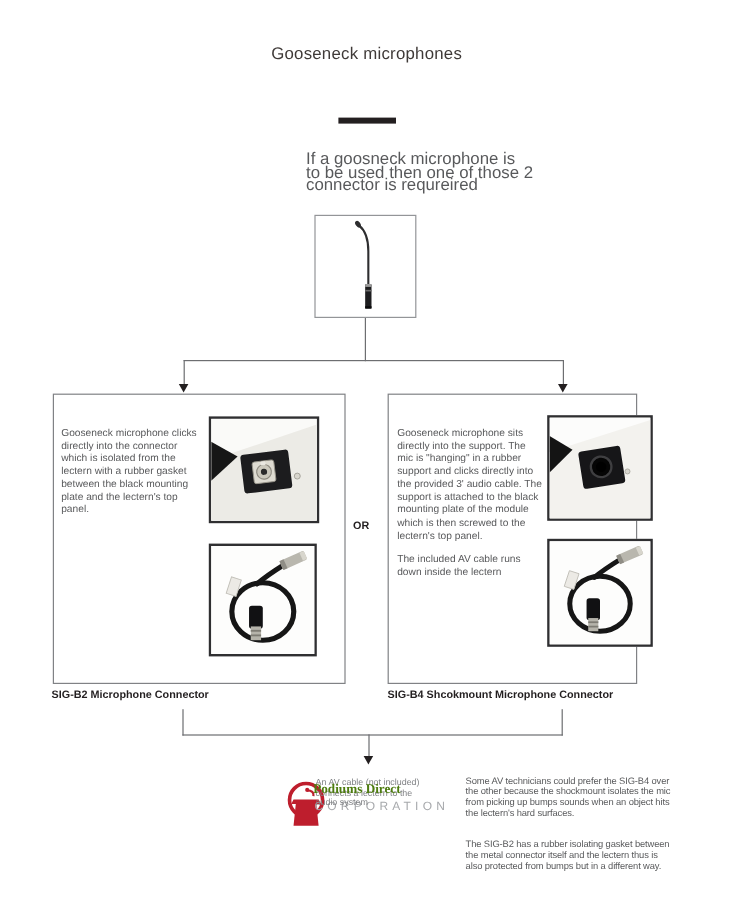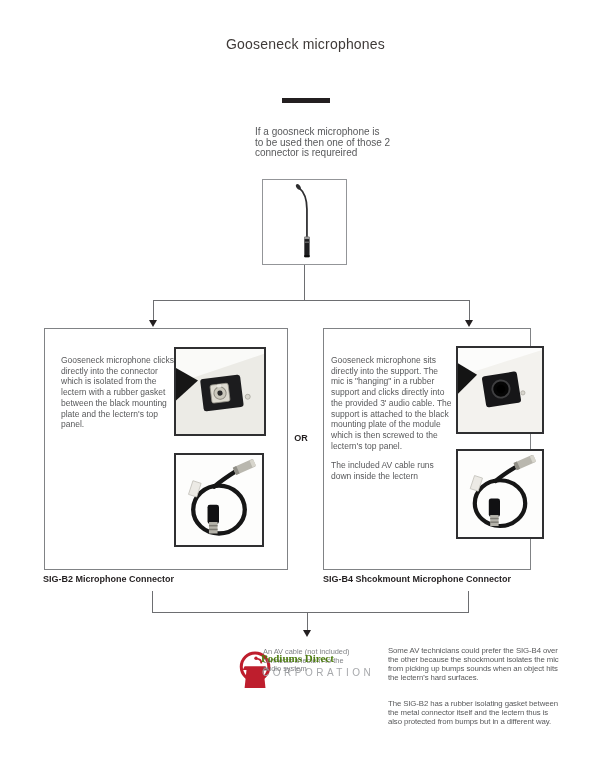--- a/index.html
+++ b/index.html
@@ -3,21 +3,21 @@
 <meta charset="utf-8">
 <style>
   html,body { margin:0; padding:0; background:#ffffff; }
   .page { position:relative; width:611px; height:757px; background:#ffffff;
           font-family:"Liberation Sans", sans-serif; overflow:hidden; }
 
   .page-title { position:absolute; left:0; top:36px; width:611px; text-align:center;
                 font-size:14px; color:#3f3a38; letter-spacing:0.2px; }
   .title-divider { position:absolute; left:282px; top:98px; width:48px; height:5px; background:#231f20; }
 
-  .smalltext { font-size:10px; line-height:10.6px; white-space:pre-line; color:#58595b; }
+  .smalltext { font-size:14px; line-height:10.6px; white-space:pre-line; color:#58595b; }
   .intro-note { position:absolute; left:255px; top:127px; }
 
   .mic-box { position:absolute; left:262px; top:179px; width:85px; height:86px;
              border:1px solid #939598; background:#fff; box-sizing:border-box; }
 
   .vline { position:absolute; width:1px; background:#6d6e71; }
   .hline { position:absolute; height:1px; background:#6d6e71; }
   .arrow-down { position:absolute; width:0; height:0;
                 border-left:4.5px solid transparent; border-right:4.5px solid transparent;
                 border-top:7px solid #231f20; }
@@ -74,21 +74,21 @@
   </div>
 
   <div class="vline" style="left:304px; top:265px; height:36px;"></div>
   <div class="hline" style="left:153px; top:300px; width:317px;"></div>
   <div class="vline" style="left:153px; top:300px; height:20px;"></div>
   <div class="arrow-down" style="left:149px; top:320px;"></div>
   <div class="vline" style="left:469px; top:300px; height:20px;"></div>
   <div class="arrow-down" style="left:465px; top:320px;"></div>
 
   <div class="optionbox box-left">
-    <div class="boxtext" style="left:16px; top:26px;">Gooseneck microphone clicks
+    <div class="boxtext" style="left:6px; top:26px;">Gooseneck microphone clicks
 directly into the connector
 which is isolated from the
 lectern with a rubber gasket
 between the black mounting
 plate and the lectern's top
 panel.</div>
 
     <div class="photo" style="left:129px; top:18px; width:92px; height:89px;">
       <svg viewBox="0 0 92 89" preserveAspectRatio="none">
         <rect x="0" y="0" width="92" height="89" fill="#fafaf8"></rect>

